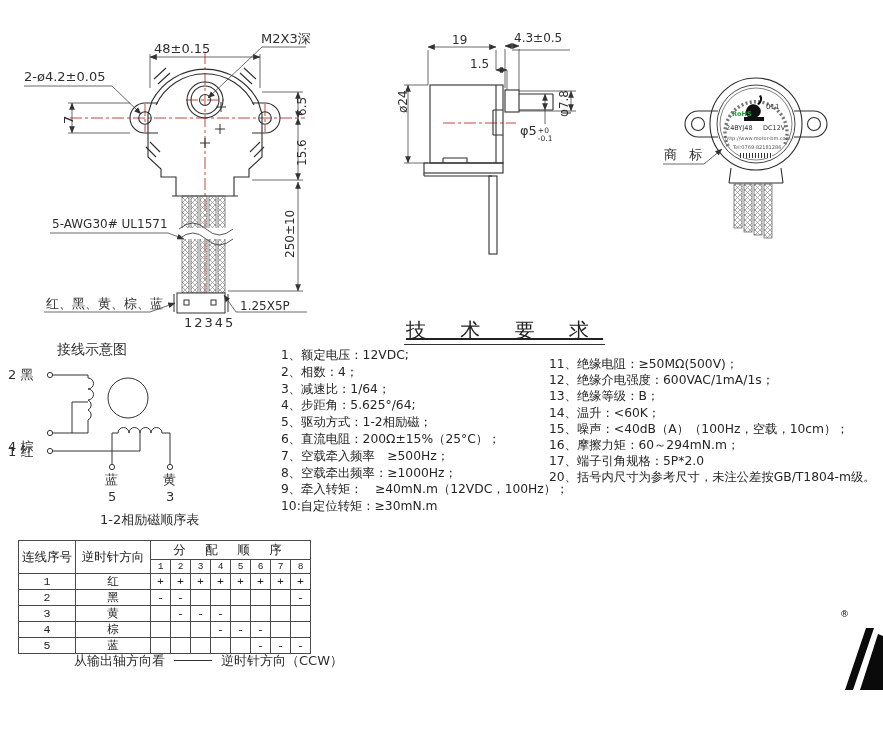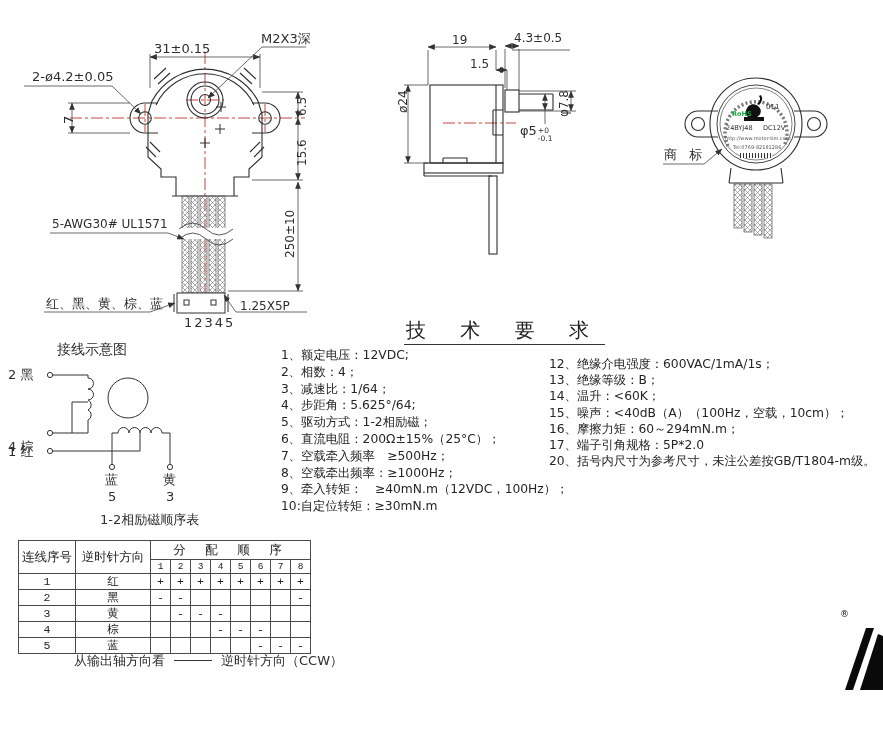--- a/index.html
+++ b/index.html
@@ -5,21 +5,21 @@
   html,body{margin:0;padding:0;background:#fff;}
   #page{position:relative;width:883px;height:729px;background:#fff;overflow:hidden;
         font-family:"DejaVu Sans",sans-serif;color:#222;}
   #lineart{position:absolute;left:0;top:0;z-index:0;}
   .t{position:absolute;z-index:2;white-space:nowrap;color:#2e2e2e;font-size:13px;line-height:1;}
   .rot{transform:rotate(-90deg);transform-origin:0 0;}
   .f12{font-size:12px;}
   .tiny{font-size:6.5px;letter-spacing:0;} .micro{font-size:5px;color:#555;}
   .green{color:#13a538;font-weight:bold;}
   .title{font-size:20px;letter-spacing:14px;color:#222;border-bottom:1.6px solid #333;
-         padding:0 2px 4px 2px;}
+         padding:0 2px 4px 2px;text-decoration:underline;}
   .tcol{position:absolute;z-index:2;}
   .tcol .ti{font-size:12.3px;line-height:16.8px;white-space:nowrap;color:#252525;}
   #techR .ti{line-height:16.2px;}
   .tol{display:inline-flex;flex-direction:column;font-size:7.5px;line-height:7.5px;
        vertical-align:2px;margin-left:1px;}
   #seqTableWrap{position:absolute;left:18px;top:540px;z-index:2;}
   table.seq{border-collapse:collapse;table-layout:fixed;font-family:Liberation Mono, monospace;}
   table.seq th,table.seq td{border:1px solid #4a4a4a;text-align:center;padding:0;
         font-weight:normal;color:#222;overflow:hidden;}
   table.seq .h1{height:19px;font-size:12.5px;}
@@ -191,22 +191,22 @@
     <path d="M118 433H112V464.4"></path>
     <path d="M162 433H170V464.4"></path>
   </g>
 
   <g fill="#0a0a0a" stroke="none">
     <polygon points="845,690 866,628 874,628 853,690"></polygon>
     <polygon points="860,690 878,634 883,636 883,690"></polygon>
   </g>
 </svg>
 
-<span class="t" style="left:32px;top:70px">2-ø4.2±0.05</span>
-<span class="t" style="left:154px;top:42px">31±0.15</span>
+<span class="t" style="left:24px;top:70px">2-ø4.2±0.05</span>
+<span class="t" style="left:154px;top:42px">48±0.15</span>
 <span class="t" style="left:261px;top:32px">M2X3深</span>
 <span class="t rot" style="left:62px;top:124px">7</span>
 <span class="t rot f12" style="left:296px;top:116px">6.5</span>
 <span class="t rot f12" style="left:296px;top:166px">15.6</span>
 <span class="t rot f12" style="left:284px;top:258px">250±10</span>
 <span class="t f12" style="left:52px;top:218px">5-AWG30# UL1571</span>
 <span class="t" style="left:46px;top:297px">红、黑、黄、棕、蓝</span>
 <span class="t" style="left:184px;top:316px;letter-spacing:2px">12345</span>
 <span class="t f12" style="left:240px;top:300px">1.25X5P</span>
 
@@ -236,20 +236,21 @@
       <div class="ti">3、减速比：1/64；</div>
       <div class="ti">4、步距角：5.625°/64;</div>
       <div class="ti">5、驱动方式：1-2相励磁；</div>
       <div class="ti">6、直流电阻：200Ω±15%（25°C）；</div>
       <div class="ti">7、空载牵入频率　≥500Hz；</div>
       <div class="ti">8、空载牵出频率：≥1000Hz；</div>
       <div class="ti">9、牵入转矩：　≥40mN.m（12VDC，100Hz）；</div>
       <div class="ti">10:自定位转矩：≥30mN.m</div>
     </div>
 <div class="tcol" id="techR" style="left:549px;top:356px">
+      <div class="ti">11、绝缘电阻：≥50MΩ(500V)；</div>
       <div class="ti">12、绝缘介电强度：600VAC/1mA/1s；</div>
       <div class="ti">13、绝缘等级：B；</div>
       <div class="ti">14、温升：&lt;60K；</div>
       <div class="ti">15、噪声：&lt;40dB（A）（100Hz，空载，10cm）；</div>
       <div class="ti">16、摩擦力矩：60～294mN.m；</div>
       <div class="ti">17、端子引角规格：5P*2.0</div>
       <div class="ti">20、括号内尺寸为参考尺寸，未注公差按GB/T1804-m级。</div>
     </div>
 
 <span class="t" style="left:57px;top:342px;font-size:14px">接线示意图</span>

